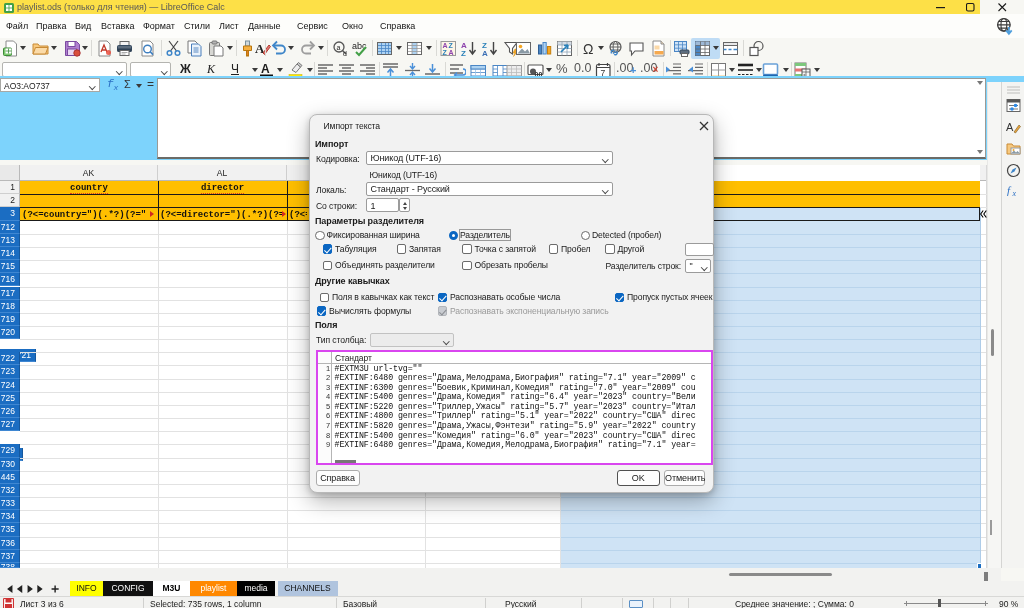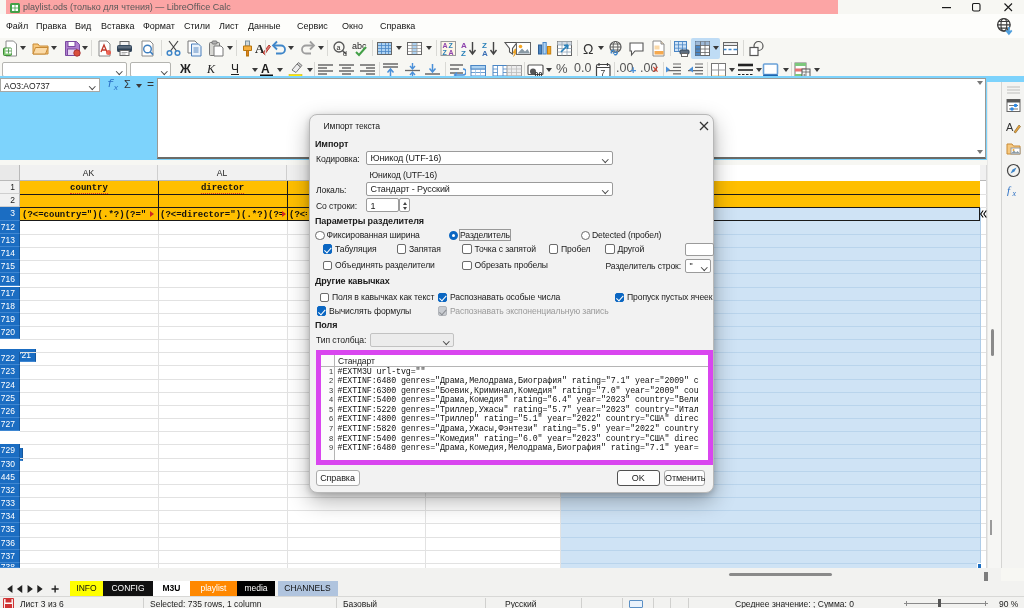--- a/index.html
+++ b/index.html
@@ -1,18 +1,18 @@
 <!DOCTYPE html>
 <html><head><meta charset="utf-8"><style>
 *{margin:0;padding:0;box-sizing:border-box}
 html,body{width:1024px;height:608px;overflow:hidden}
 body{font-family:"Liberation Sans",sans-serif;position:relative;background:#f7f7f3;-webkit-font-smoothing:antialiased}
 .ab{position:absolute}
 
-#titlebar{left:6px;top:0;width:832px;height:14px;background:#fca5a5;color:#585858;font-size:9px}
+#titlebar{left:0;top:0;width:980px;height:14px;background:#fde047;color:#585858;font-size:9px}
 #title-txt{left:17px;top:2px}
 
 #menubar{left:0;top:14px;width:1024px;height:24px;background:#fdfdfb;font-size:9px;color:#151515}
 .mi{position:absolute;top:7px}
 
 #tb1{left:0;top:38px;width:1024px;height:21px;background:#f7f7f3}
 #tb2{left:0;top:59px;width:1024px;height:23px;background:#f7f7f3;border-bottom:1px solid #e3e3df}
 .ic{position:absolute;top:2px;width:17px;height:17px}
 .ic2{position:absolute;top:3px;width:17px;height:17px}
 .sep{position:absolute;top:2px;width:1px;height:16px;background:#d9d9d5}
@@ -713,21 +713,21 @@
     <span class="dl" style="left:317.5px;top:177.5px">Пропуск пустых ячеек</span>
   <div class="cb cbc" style="left:7px;top:191.5px"></div>
     <span class="dl" style="left:19.5px;top:191px">Вычислять формулы</span>
   <div class="cb cbd" style="left:128px;top:191.5px"></div>
     <span class="dl" style="left:140.5px;top:191px;color:#9a9a9a">Распознавать экспоненциальную запись</span>
   <span class="dl dbold" style="left:5.5px;top:205px">Поля</span>
   <span class="dl" style="left:6.5px;top:220.5px">Тип столбца:</span>
   <div class="dcombo" style="left:60.5px;top:218px;width:84px;background:#ececec;border-color:#c2c2c2">
       <div class="chev" style="left:73px;top:5px;border-top-color:#aaa"></div>
     </div>
-  <div class="ab" style="left:6px;top:235.5px;width:397px;height:114.5px;background:#fff;border:5px solid #d946ef;overflow:hidden;font-family:'Liberation Mono',monospace">
+  <div class="ab" style="left:6px;top:235.5px;width:397px;height:114.5px;background:#fff;border:2px solid #d946ef;overflow:hidden;font-family:'Liberation Mono',monospace">
     <div class="ab" style="left:0;top:0;width:14px;height:114.5px;border-right:1px solid #b5b5b5;background:#fcfcfc"></div>
     <div class="ab" style="left:17.5px;top:1px;font-family:'Liberation Sans',sans-serif;font-size:8.5px">Стандарт</div>
     <div class="ab" style="left:0;top:10.5px;width:397px;height:1px;background:#b5b5b5"></div>
     <div class="ab" style="left:0;top:11.5px;width:12.5px;font-size:7.5px;font-family:'Liberation Sans',sans-serif;text-align:right;color:#333;line-height:9.6px">1<br>2<br>3<br>4<br>5<br>6<br>7<br>8<br>9</div>
     <div class="ab" style="left:17px;top:11.5px;width:380px;font-size:8.3px;line-height:9.6px;white-space:pre;color:#111">#EXTM3U url-tvg=""
 #EXTINF:6480 genres="Драма,Мелодрама,Биография" rating="7.1" year="2009" c
 #EXTINF:6300 genres="Боевик,Криминал,Комедия" rating="7.0" year="2009" cou
 #EXTINF:5400 genres="Драма,Комедия" rating="6.4" year="2023" country="Вели
 #EXTINF:5220 genres="Триллер,Ужасы" rating="5.7" year="2023" country="Итал
 #EXTINF:4800 genres="Триллер" rating="5.1" year="2022" country="США" direc

